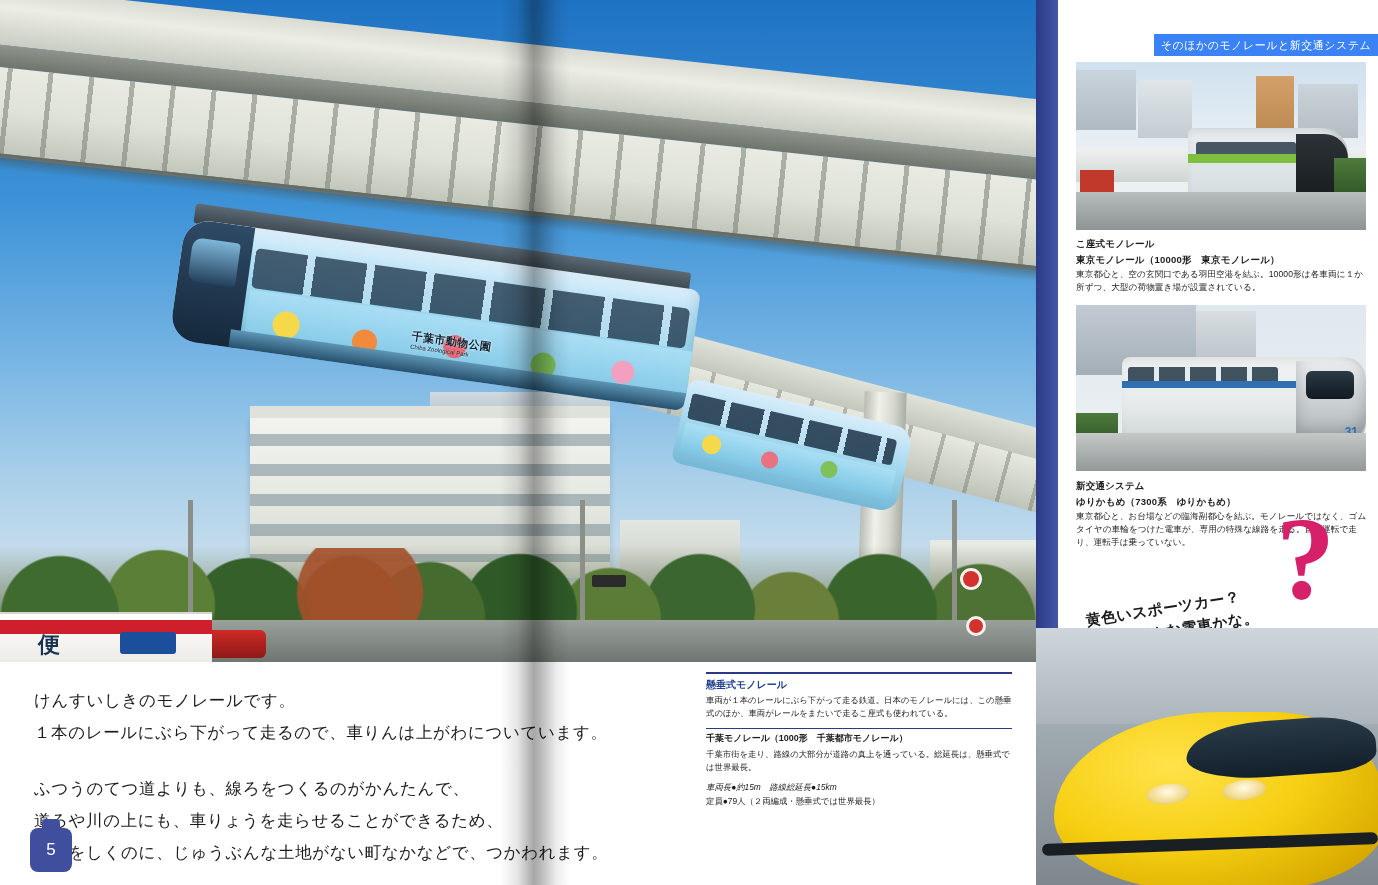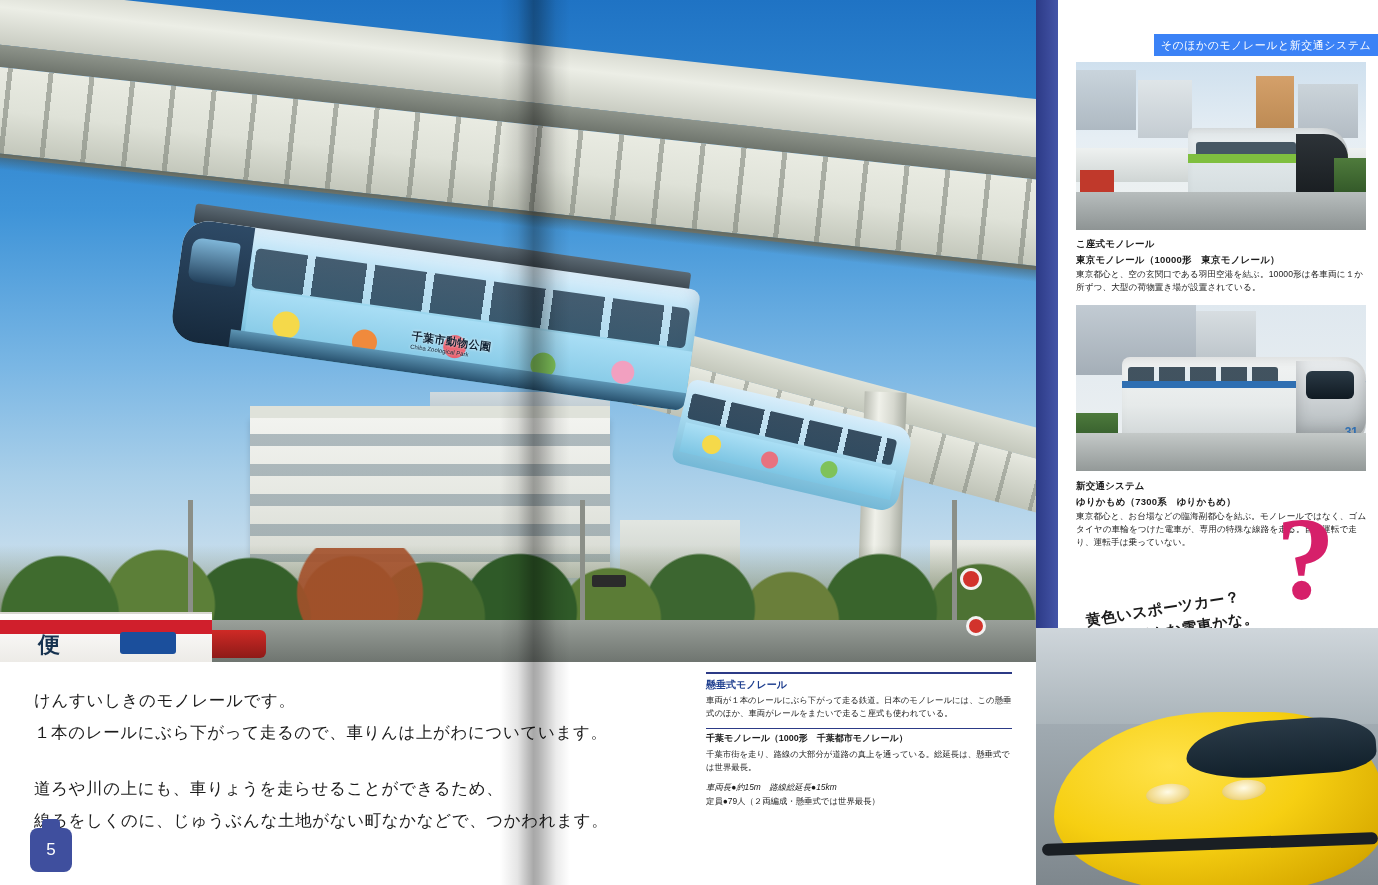--- a/index.html
+++ b/index.html
@@ -463,20 +463,21 @@
       <div class="logo"></div>
     </div>
   </div>
 
   <div class="left-text">
     <div class="lt-block1">
       <p>けんすいしきのモノレールです。</p>
       <p>１本のレールにぶら下がって走るので、車りんは上がわについています。</p>
     </div>
     <div class="lt-block2">
+      <p>ふつうのてつ道よりも、線ろをつくるのがかんたんで、</p>
       <p>道ろや川の上にも、車りょうを走らせることができるため、</p>
       <p>線ろをしくのに、じゅうぶんな土地がない町なかなどで、つかわれます。</p>
     </div>
   </div>
 
   <div class="pagenum">
     <span>5</span>
   </div>
 
   <div class="gutter"></div>

